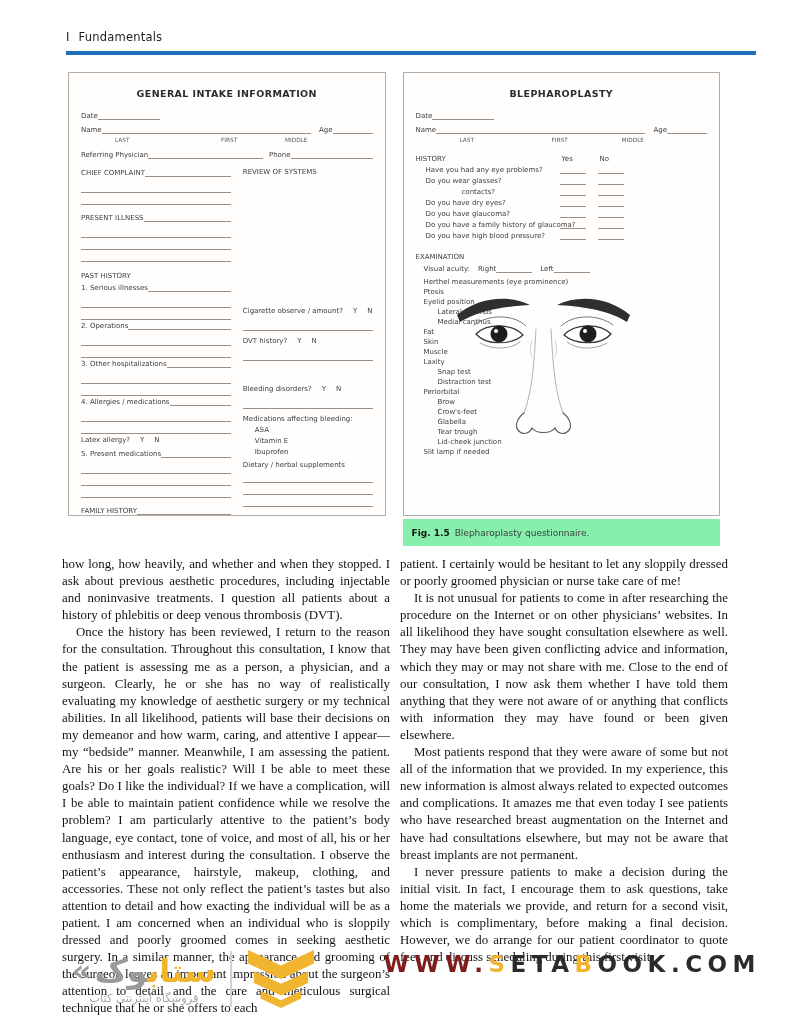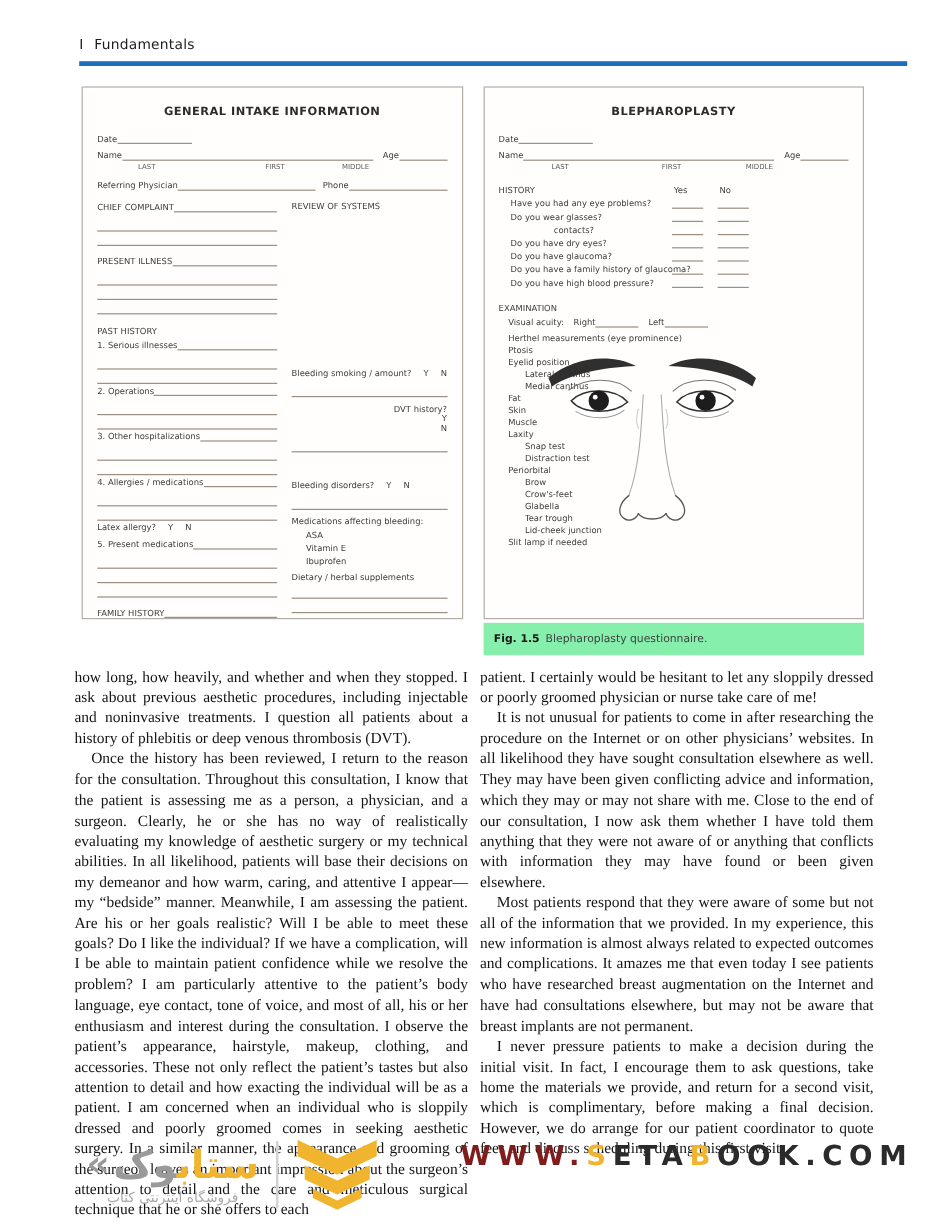--- a/index.html
+++ b/index.html
@@ -34,21 +34,21 @@
   .ml6 { margin-left:6px; }
   .subrow { position:relative; height:8px; font-size:5.8px; color:#5a5a5a; margin-bottom:3px; }
   .subrow span { position:absolute; top:-2px; }
   .blank { border-bottom:1px solid #9c8e82; height:10px; margin-bottom:1px; }
   .yn { margin-left:10px; }
   .cols { display:flex; gap:12px; margin-top:9px; }
   .colL { width:60%; } .colR { flex:1; }
   .medrow { font-size:7px; height:11px; padding-left:12px; }
   .plainrow { font-size:7px; height:11px; }
   .mt8 { margin-top:8px; } .mt10 { margin-top:10px; } .mt24 { margin-top:24px; }
-  .mt6 { margin-top:6px;flex-direction:column; } .mt128 { margin-top:128px; } .mt2 { margin-top:2px; }
+  .mt6 { margin-top:6px; } .mt128 { margin-top:128px; } .mt2 { margin-top:2px; }
 
   
   .q-row { position:relative; font-size:7px; height:11px; }
   .q-label { position:absolute; left:10px; top:0; white-space:nowrap; }
   .q-label.deep { left:46px; }
   .q-label.head { left:0; }
   .q-col-label { position:absolute; top:0; }
   .q-col-label.yes { left:146px; } .q-col-label.no { left:184px; }
   .dash { position:absolute; width:26px; border-bottom:1px solid #9c8e82; top:7px; }
   .dash.yes { left:144px; } .dash.no { left:182px; }
@@ -174,21 +174,21 @@
               <div class="frow mt8">
                 <span class="lbl">FAMILY HISTORY</span>
                 <span class="ln grow"></span>
               </div>
 
             </div>
 
             <div class="colR">
               <div class="plainrow">REVIEW OF SYSTEMS</div>
               <div class="frow mt128">
-                <span class="lbl">Bleeding smoking / amount?</span>
+                <span class="lbl">Cigarette observe / amount?</span>
                 <span class="yn">Y</span>
                 <span class="yn">N</span>
               </div>
               <div class="blank"></div>
               <div class="frow mt6">
                 <span class="lbl">DVT history?</span>
                 <span class="yn">Y</span>
                 <span class="yn">N</span>
               </div>
               <div class="blank"></div>

